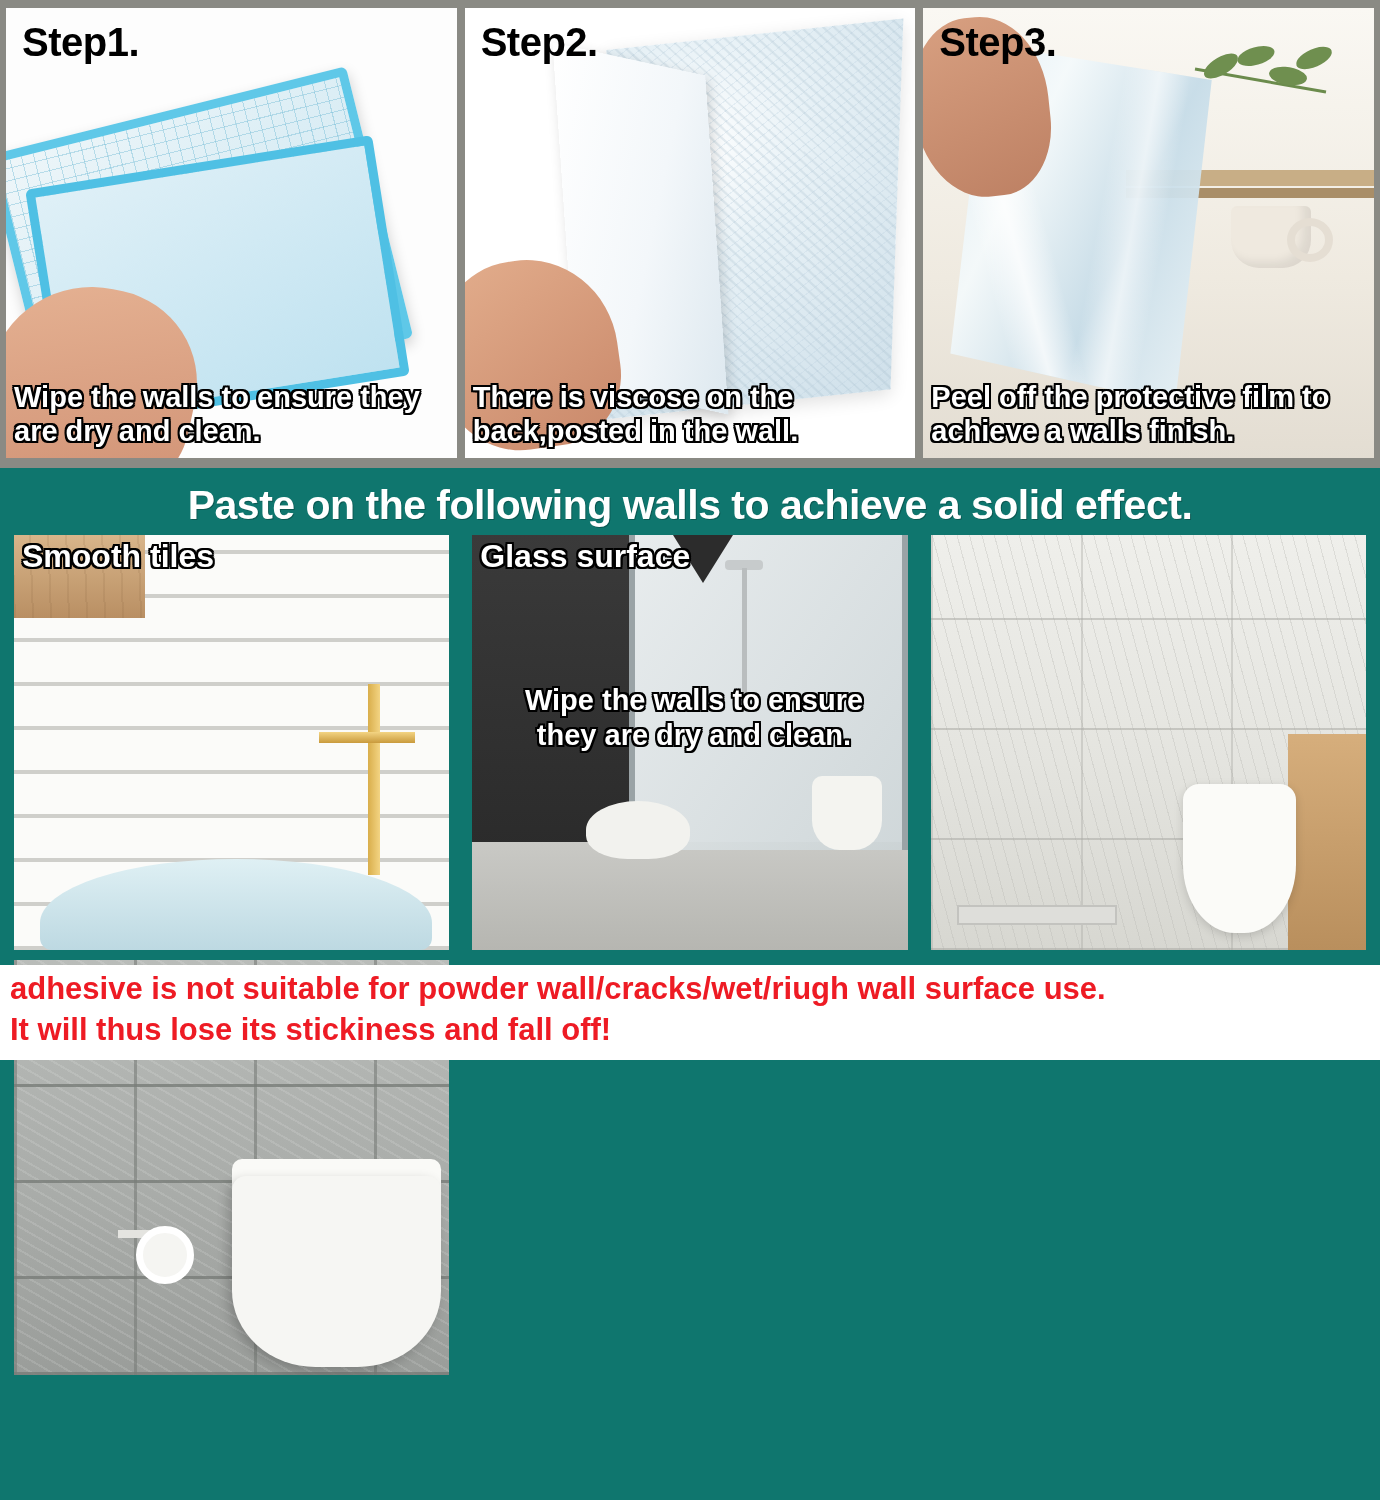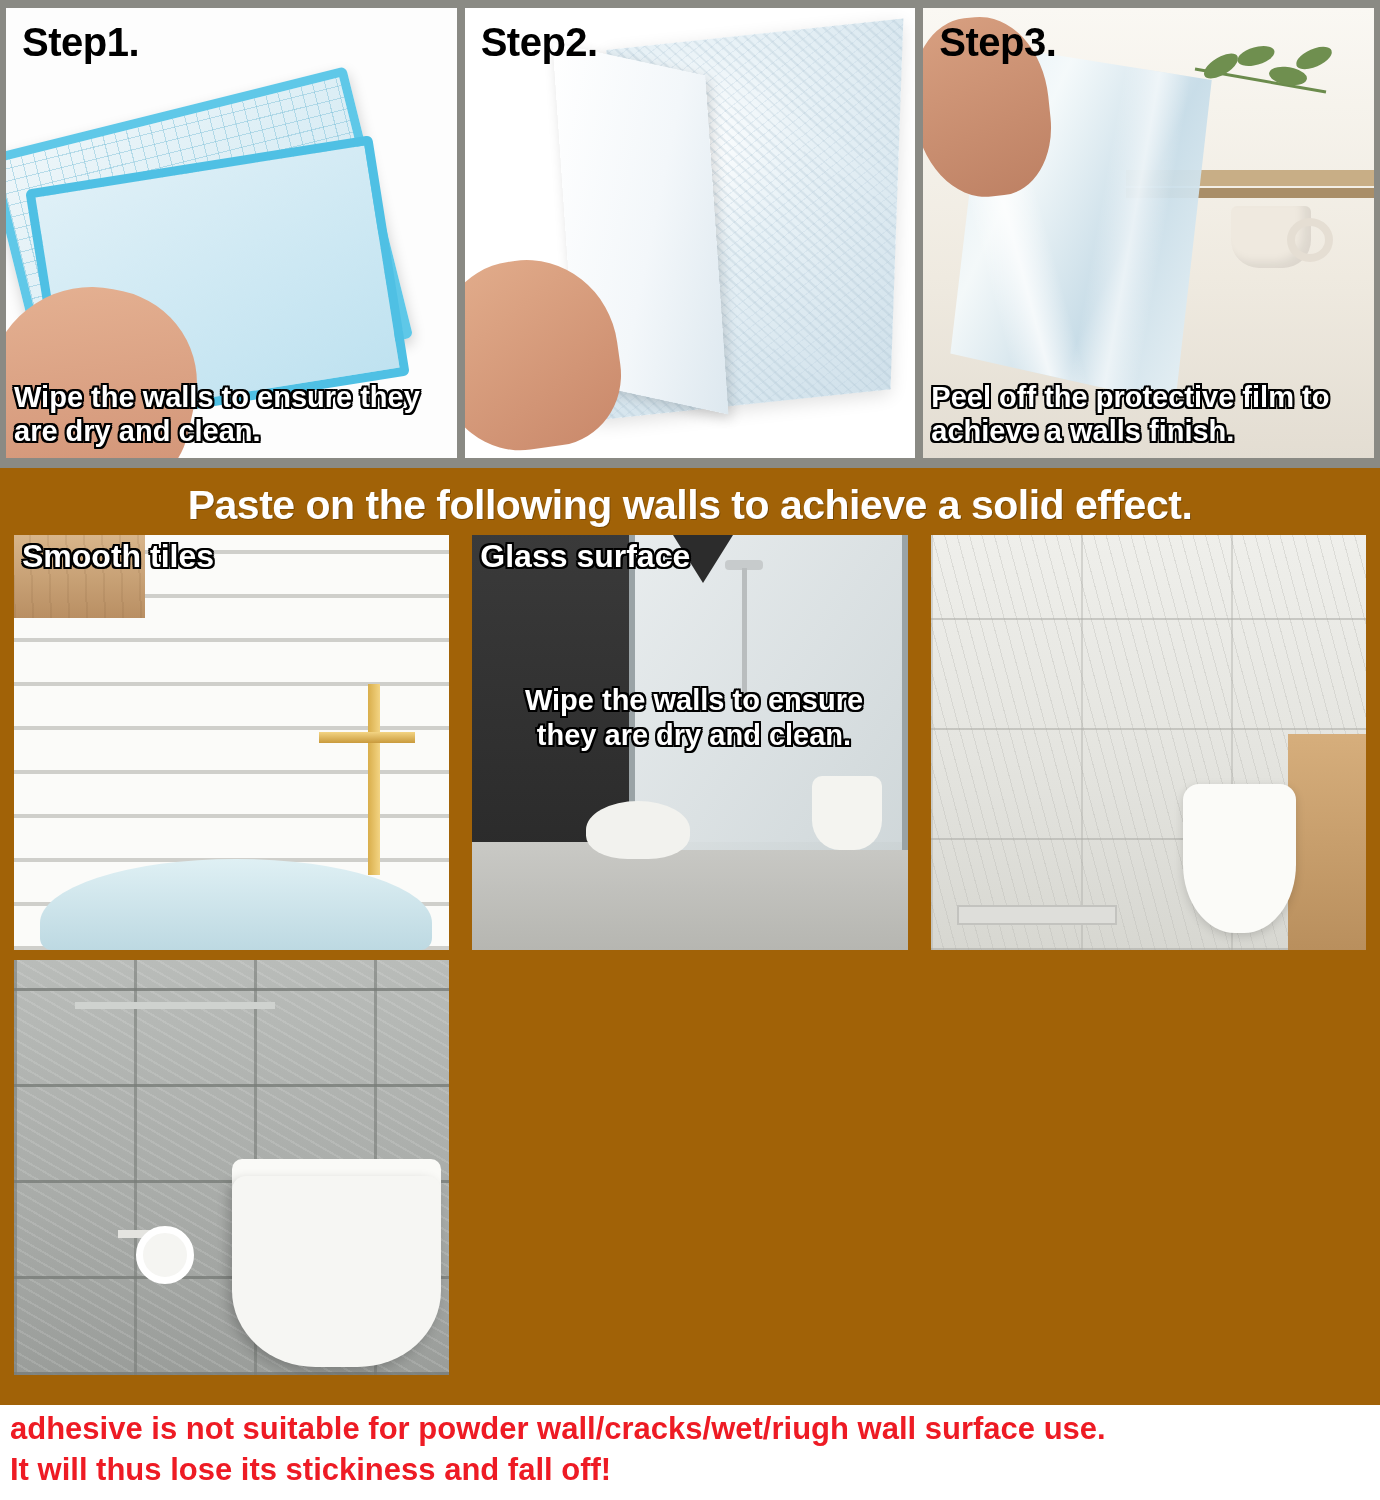--- a/index.html
+++ b/index.html
@@ -10,21 +10,21 @@
   body {
     width: 1380px;
     height: 1500px;
     font-family: "Liberation Sans", sans-serif;
     overflow: hidden;
   }
 
   .page {
     position: relative;
     width: 1380px;
-    height: 1500px;
+    height: 1060px;
     background: #ffffff;
   }
 
   
   .steps-section {
     position: relative;
     width: 1380px;
     height: 468px;
     background: #8a8a84;
     box-sizing: border-box;
@@ -247,21 +247,21 @@
     background: linear-gradient(160deg, #d8a081 0%, #bd8063 100%);
     border-radius: 44% 48% 40% 50%;
     transform: rotate(-6deg);
   }
 
   
   .paste-section {
     position: relative;
     width: 1380px;
     height: 1032px;
-    background: #a16207;
+    background: #0f766e;
     box-sizing: border-box;
     padding: 10px 14px 0 14px;
   }
   .paste-title {
     font-size: 41px;
     font-weight: bold;
     color: #ffffff;
     text-align: center;
     letter-spacing: -0.5px;
     padding: 4px 0 6px 0;
@@ -526,20 +526,21 @@
       <div class="step-caption">Wipe the walls to ensure they are dry and clean.</div>
     </div>
 
     <div class="step-card">
       <div class="art2">
         <div class="panel"></div>
         <div class="peel"></div>
         <div class="hand"></div>
       </div>
       <div class="step-label">Step2.</div>
+      <div class="step-caption">There is viscose on the back,posted in the wall.</div>
     </div>
 
     <div class="step-card">
       <div class="art3">
         <div class="bg"></div>
         <div class="shelf"></div>
         <div class="shelf2"></div>
         <div class="cup"></div>
         <div class="plant">
           <div class="stem"></div>

